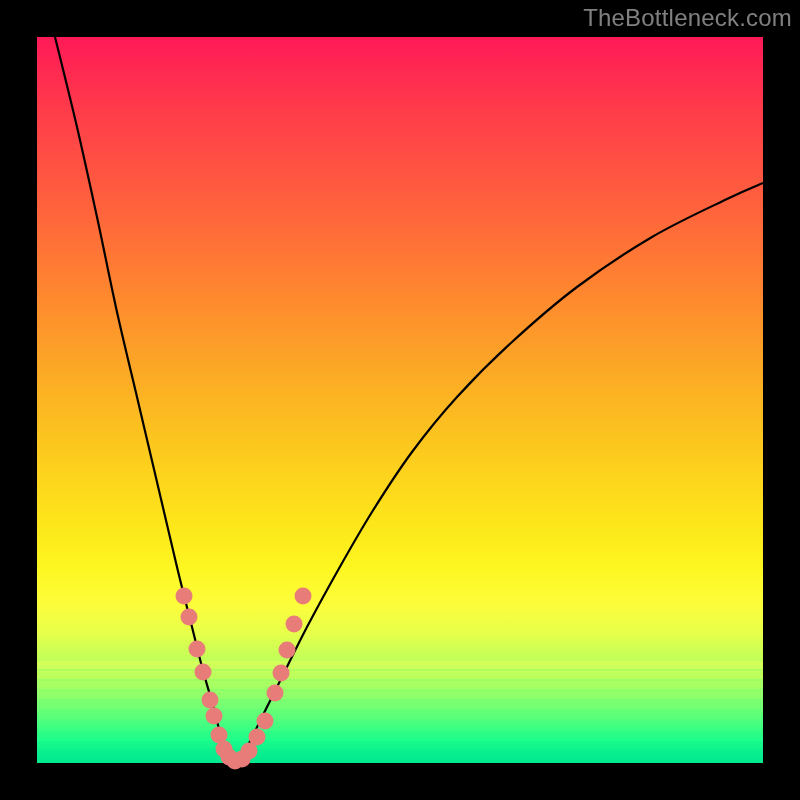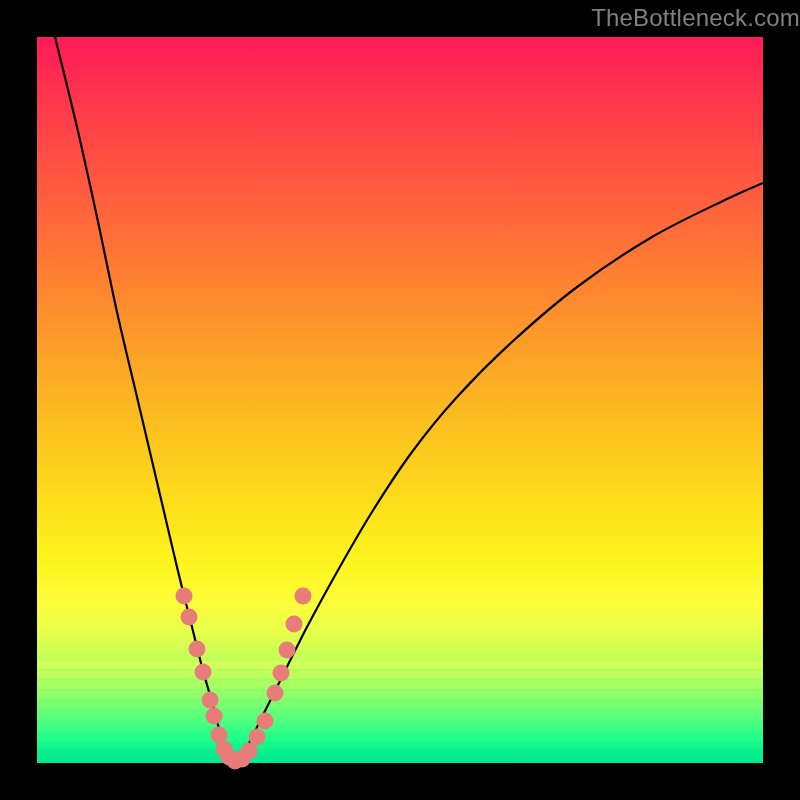--- a/index.html
+++ b/index.html
@@ -12,21 +12,21 @@
     font-family: Arial, Helvetica, sans-serif;
   }
   .wrap {
     position: relative;
     width: 800px;
     height: 800px;
   }
   .watermark {
     position: absolute;
     top: 4px;
-    right: 0;
+    right: 8px;
     color: #808080;
     font-size: 24px;
     font-weight: 400;
     z-index: 10;
     letter-spacing: 0.2px;
   }
   .plot-area {
     position: absolute;
     left: 37px;
     top: 37px;

